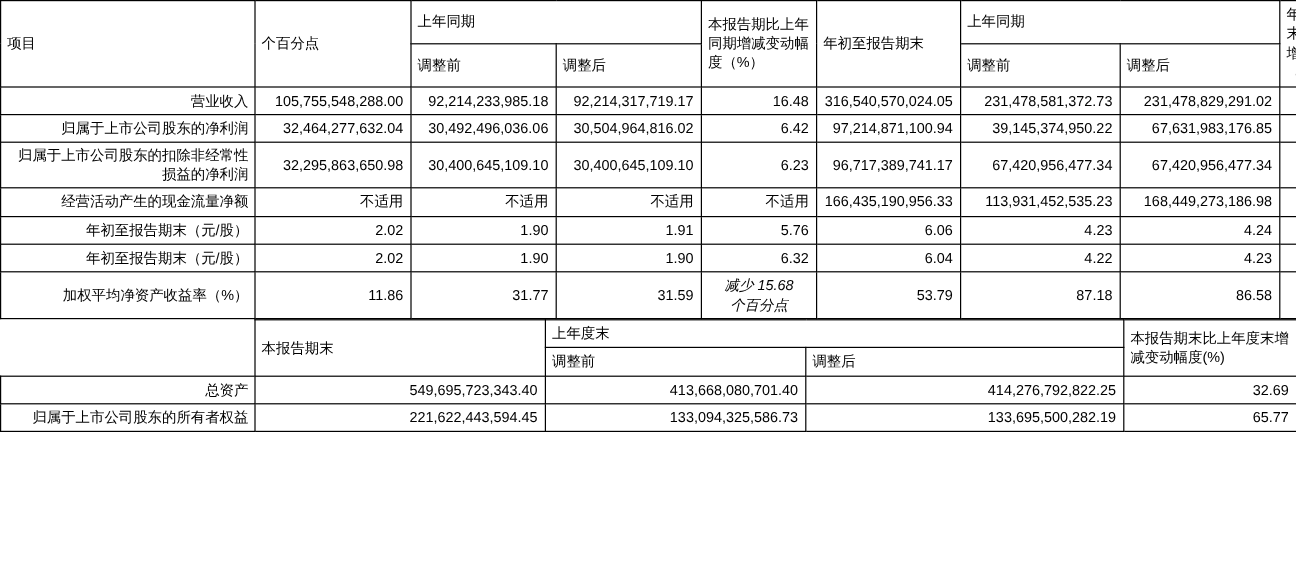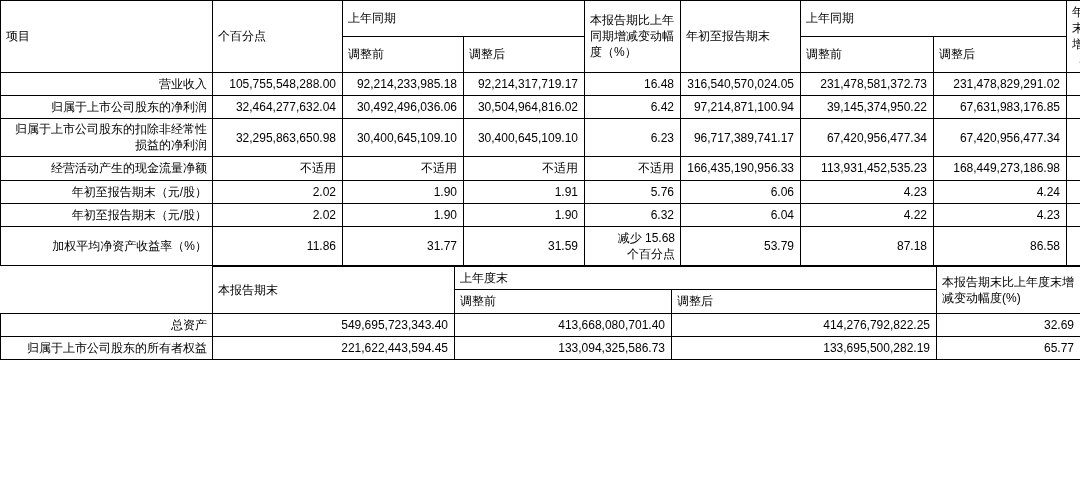--- a/index.html
+++ b/index.html
@@ -26,21 +26,21 @@
     width: 1080px;
   }
   td, th {
     border: 1px solid #000000;
     font-weight: normal;
     font-size: 12px;
     padding: 3px 5px;
     vertical-align: middle;
     line-height: 1.35;
   }
-  .c { text-align: right; }
+  .c { text-align: center; font-style: italic; }
   .hdr { text-align: left; }
   .rowlabel { text-align: right; padding-left: 6px; }
   .num { text-align: right; padding-right: 6px; }
   .twoline { line-height: 1.3; }
   .tbl2 { margin-top: 0; }
 </style>
 </head>
 <body>
 
 <div class="sheet">

